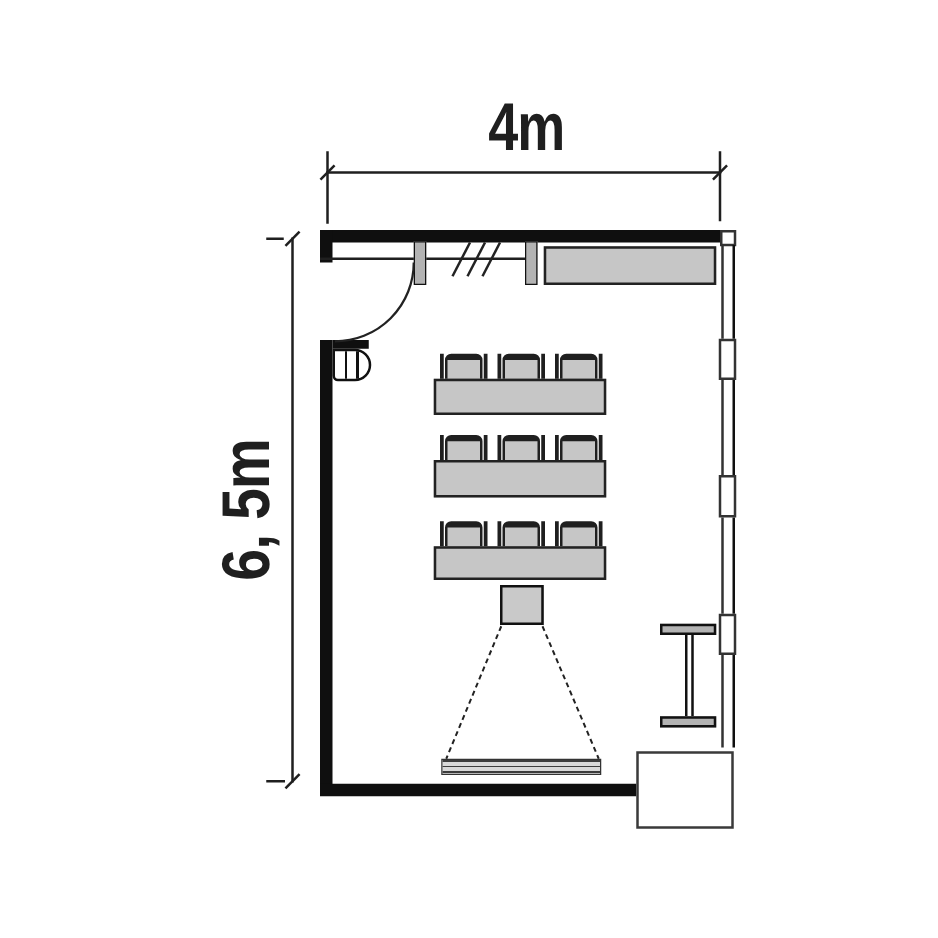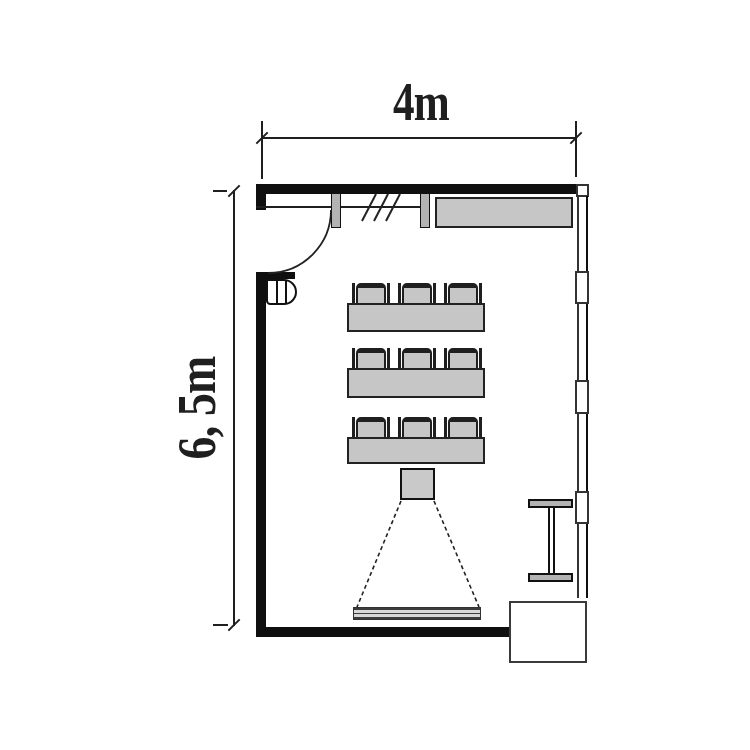--- a/index.html
+++ b/index.html
@@ -2,21 +2,21 @@
 <html style="--line: #1f1f1f; --wall: #0f0f0f; --furniture: #c6c6c6; --fixture: #b3b3b3; --background: #ffffff;"><head>
 <meta charset="utf-8">
 <style>
   :root{
     --line:#1f1f1f; --wall:#0f0f0f; --furniture:#c6c6c6;
     --fixture:#b3b3b3; --background:#ffffff;
   }
   html,body{margin:0;padding:0;background:#fff;}
   #canvas{
     position:relative;width:674px;height:750px;background:var(--background);
-    font-family:Liberation Serif, serif;overflow:hidden;
+    font-family:Liberation Sans, sans-serif;overflow:hidden;
   }
   .abs{position:absolute;}
   .blk{background:var(--wall);}
   .thin{background:var(--line);}
   .dim-label{
     color:var(--line);font-weight:bold;font-size:54px;text-align:center;
     letter-spacing:-1px;
   }
   .tick{position:absolute;width:16px;height:2px;background:var(--line);transform:rotate(-45deg);}
   .gray-box{background:var(--furniture);border:2px solid #222;box-sizing:border-box;}

